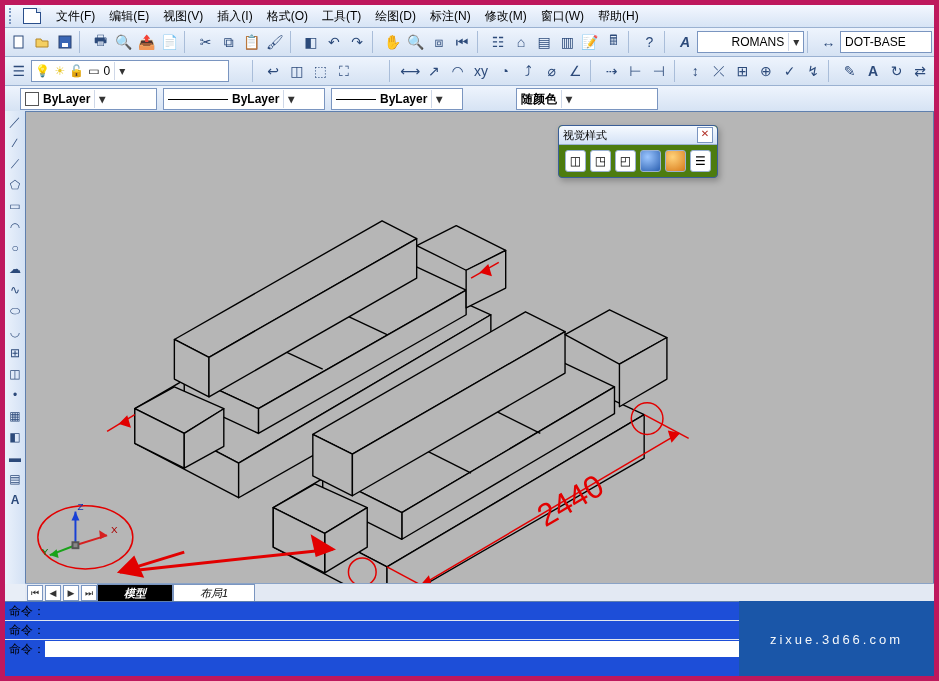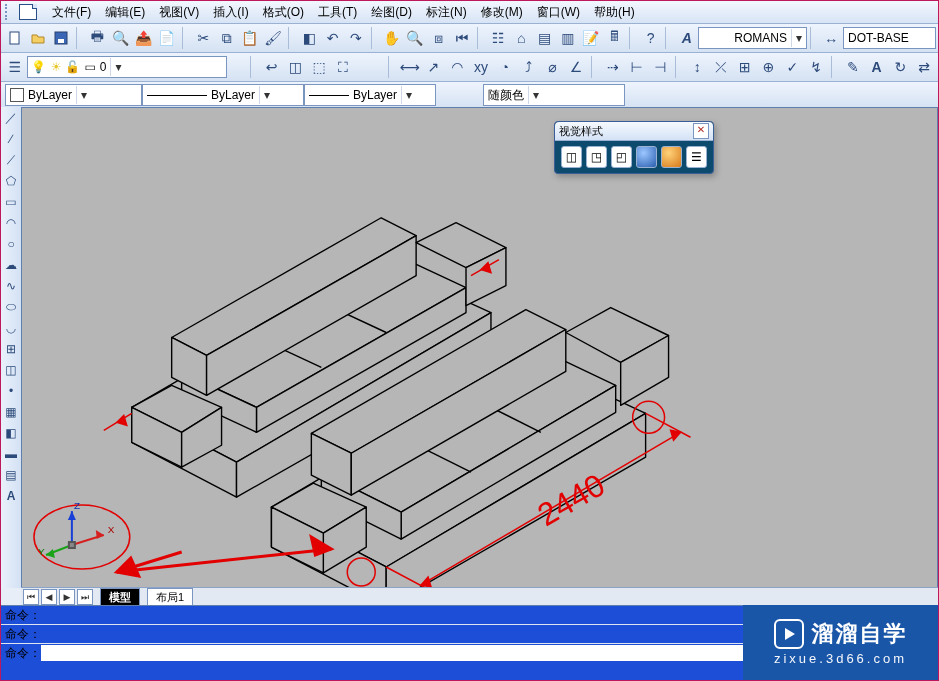--- a/index.html
+++ b/index.html
@@ -1,50 +1,50 @@
 <!DOCTYPE html>
 <html><head>
 <meta charset="utf-8">
 <style>
   html,body{margin:0;padding:0;font-family:"Microsoft YaHei","SimSun",Arial,sans-serif;font-size:12px;background:#e8eef7;color:#000;overflow:hidden;}
-  .app{width:939px;height:681px;position:relative;background:#e8eef7;border:1px solid #be185d;box-sizing:border-box;}
+  .app{width:939px;height:681px;position:relative;background:#e8eef7;border:5px solid #be185d;box-sizing:border-box;}
   
   .menubar{display:flex;align-items:center;height:22px;background:linear-gradient(#f3f7ff,#d7e4f5);border-bottom:1px solid #9ab1d1;padding-left:4px;}
   .menu-handle{width:6px;height:16px;border-left:2px dotted #7a95c0;margin-right:6px;}
   .doc-icon{width:16px;height:14px;background:#fff;border:1px solid #2a4e8a;position:relative;margin-right:8px;}
   .doc-icon:before{content:"";position:absolute;right:-1px;top:-1px;width:4px;height:4px;background:#d7e4f5;border-left:1px solid #2a4e8a;border-bottom:1px solid #2a4e8a;}
   .menu-item{padding:2px 7px;cursor:default;}
   
   .toolbar{display:flex;align-items:center;height:28px;background:linear-gradient(#eef4fd,#d5e2f3);border-bottom:1px solid #9ab1d1;padding:0 2px;}
   .tb-sep{width:6px;height:22px;border-left:1px solid #a9bdd9;margin:0 3px;}
   .tb-btn{width:22px;height:22px;display:flex;align-items:center;justify-content:center;border:1px solid transparent;border-radius:2px;font-size:14px;color:#2c4a7a;cursor:default;}
   .tb-btn svg{display:block}
   .combo{display:flex;align-items:center;height:20px;background:#fff;border:1px solid #7a95c0;}
   .combo .arrow{width:14px;height:18px;display:flex;align-items:center;justify-content:center;color:#333;border-left:1px solid #cfd8e8;}
   .combo .body{padding:0 4px;display:flex;align-items:center;gap:4px;min-width:0;}
   
-  .proprow{display:flex;align-items:center;height:26px;background:linear-gradient(#eef4fd,#d5e2f3);border-bottom:1px solid #9ab1d1;padding:0 4px;}
+  .proprow{display:flex;align-items:center;height:26px;background:linear-gradient(#eef4fd,#d5e2f3);border-bottom:1px solid #9ab1d1;padding:0 15px;gap:6px;font-weight:bold;}
   .swatch{width:12px;height:12px;border:1px solid #555;background:#fff;}
   .linetype-line{width:60px;border-top:1px solid #000;}
   
   .leftbox{position:absolute;left:0;top:106px;width:20px;bottom:92px;background:linear-gradient(90deg,#eaf1fb,#d3e1f4);border-right:1px solid #9ab1d1;display:flex;flex-direction:column;align-items:center;padding-top:2px;gap:3px;}
   .leftbox .lb{width:16px;height:16px;border:1px solid transparent;display:flex;align-items:center;justify-content:center;font-size:12px;color:#2c4a7a;}
   
   .canvas-wrap{position:absolute;left:20px;right:0;top:106px;bottom:92px;background:#b6b6b6;border:1px solid #5f7fad;box-sizing:border-box;}
   .canvas{position:absolute;inset:0;}
   
-  .floatpanel{position:absolute;left:553px;top:120px;width:158px;background:#0c4a6e;border:1px solid #3a5e97;border-radius:4px;box-shadow:2px 3px 6px rgba(0,0,0,.25);}
+  .floatpanel{position:absolute;left:553px;top:120px;width:158px;background:#4d7c0f;border:1px solid #3a5e97;border-radius:4px;box-shadow:2px 3px 6px rgba(0,0,0,.25);}
   .fp-title{display:flex;align-items:center;justify-content:space-between;height:18px;padding:0 4px;font-size:11px;background:linear-gradient(#f6faff,#d4e2f6);border-bottom:1px solid #9ab1d1;border-radius:4px 4px 0 0;}
   .fp-close{width:14px;height:14px;border:1px solid #7a95c0;background:#fff;font-size:10px;line-height:12px;text-align:center;color:#b03026;cursor:default;}
   .fp-body{display:flex;gap:4px;padding:5px 6px;}
   .fp-btn{width:20px;height:20px;border:1px solid #9ab1d1;background:#fff;border-radius:3px;display:flex;align-items:center;justify-content:center;}
   
   .tabs{position:absolute;left:20px;right:0;bottom:74px;height:18px;background:#e3e9f3;display:flex;align-items:center;border-top:1px solid #8aa3c6;font-size:11px;}
   .tabs .navbtn{width:14px;height:14px;border:1px solid #7a95c0;background:#fff;margin-left:2px;display:flex;align-items:center;justify-content:center;font-size:9px;color:#333;}
-  .tab{padding:1px 8px;border:1px solid #7a95c0;border-bottom:none;background:#fff;margin-left:7px;}
+  .tab{padding:1px 26px;border:1px solid #7a95c0;border-bottom:none;background:#fff;margin-left:0;font-style:italic;}
   .tab.active{background:#000;color:#fff;font-weight:bold;}
   
   .cmdline{position:absolute;left:0;right:0;bottom:0;height:74px;background:#1d4ed8;border-top:1px solid #5f7fad;}
   .cmdline .line{height:16px;padding:1px 4px;border-bottom:1px solid #e0e6ef;font-family:SimSun,monospace;}
   .cmdline .input{display:flex;align-items:center;height:18px;padding:0 4px;font-family:SimSun,monospace;}
   .cmdline .inputbox{flex:1;height:14px;border:none;outline:none;font-family:inherit;font-size:12px;}
   
   .logo{position:absolute;right:0;bottom:0;width:195px;height:75px;background:#1a56a8;color:#fff;display:flex;flex-direction:column;align-items:center;justify-content:center;letter-spacing:2px;}
   .logo .row1{display:flex;align-items:center;gap:8px;font-size:22px;font-weight:bold;}
   .logo .play{width:26px;height:26px;border:2px solid #fff;border-radius:6px;display:flex;align-items:center;justify-content:center;}
@@ -355,20 +355,16 @@
   <div class="cmdline">
     <div class="line">命令：</div>
     <div class="line">命令：</div>
     <div class="input">
       <span>命令：</span>
       <input class="inputbox" style="">
     </div>
   </div>
 
   <div class="logo">
-    <div class="row1">
-        <span class="play"></span>
-        <span>溜溜自学</span>
-      </div>
     <div class="row2">zixue.3d66.com</div>
   </div>
 
 </div>
 
 </body></html>

